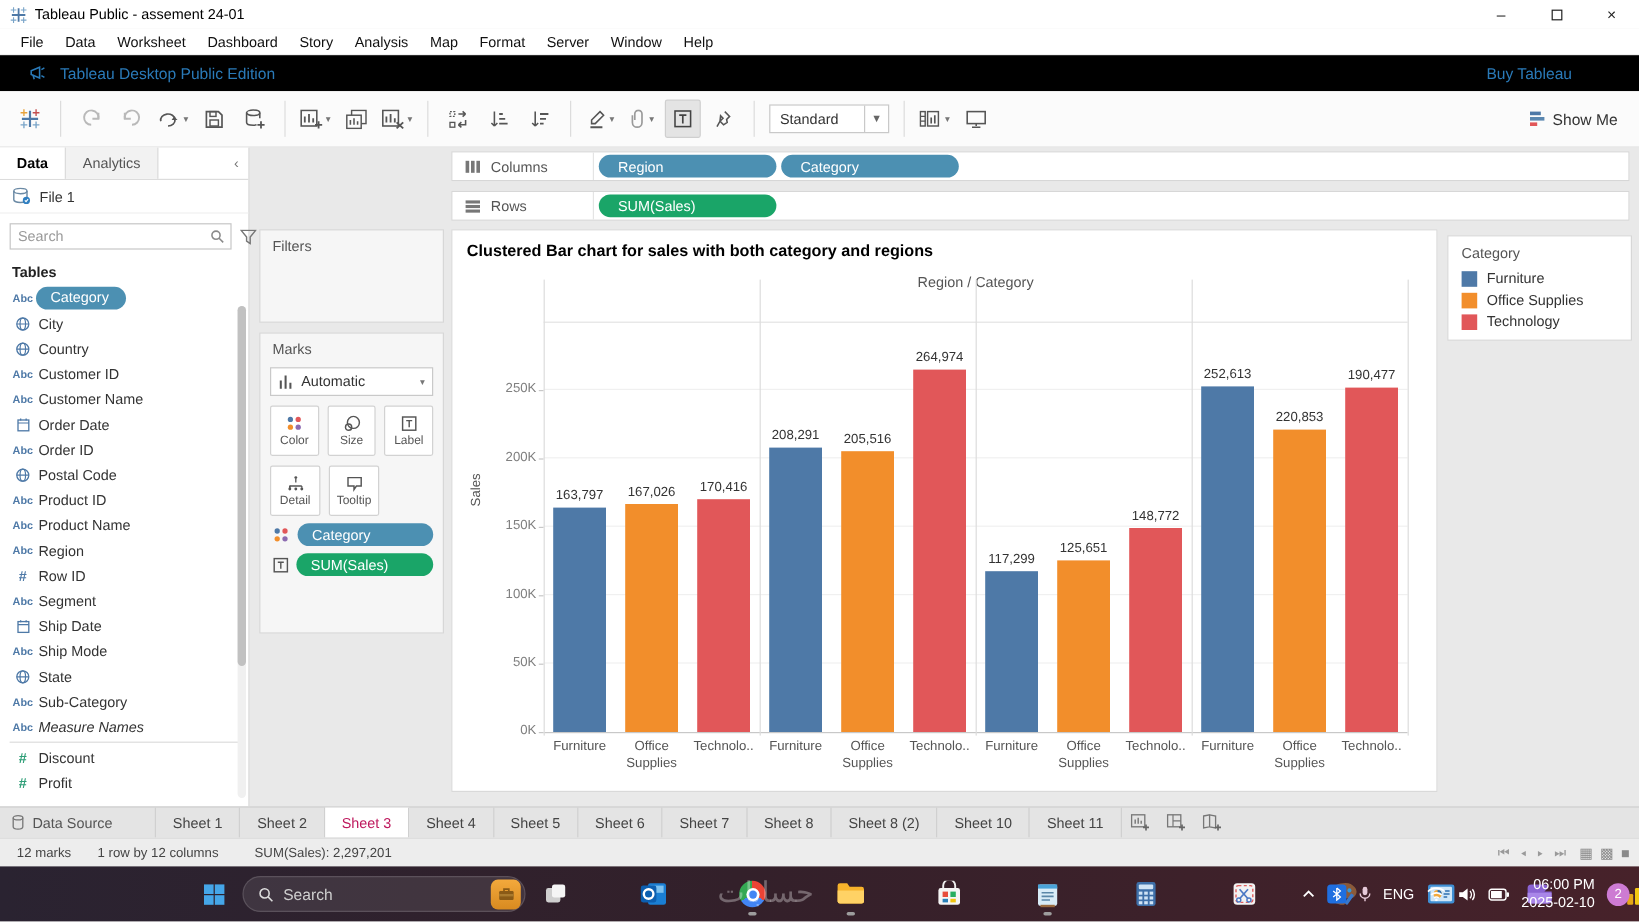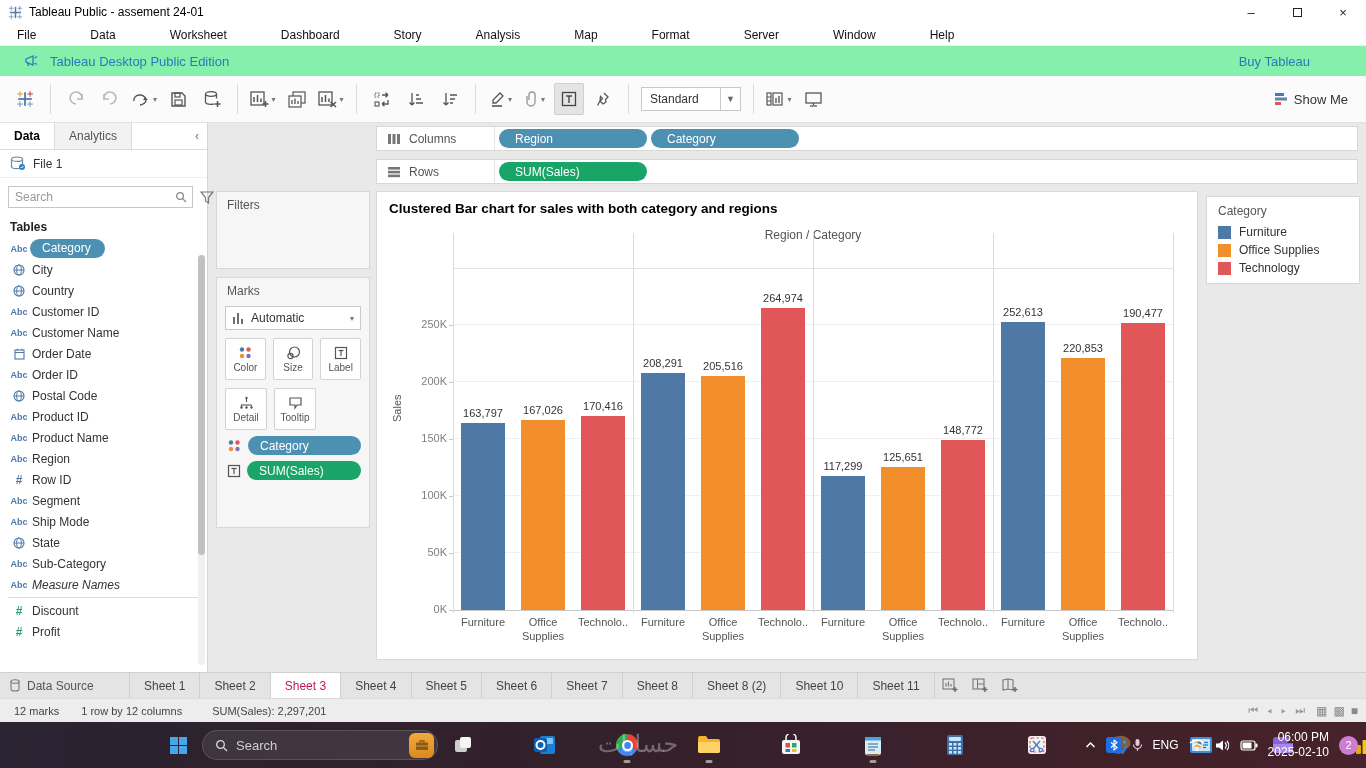--- a/index.html
+++ b/index.html
@@ -10,25 +10,25 @@
 
   
   #titlebar { left:0; top:0; width:1366px; height:24px; background:#fff; display:flex; align-items:center; }
   #titlebar .ticon { margin:0 6px 0 8px; }
   #title-text { font-size:12px; color:#000; }
   .wctrls { position:absolute; right:0; top:0; height:24px; display:flex; }
   .wctrl { width:46px; height:24px; display:flex; align-items:center; justify-content:center; color:#222; font-size:13px; cursor:default; }
   .wctrl .maxbox { width:9px; height:9px; border:1px solid #222; }
 
   
-  #menubar { left:0; top:24px; width:1366px; height:22px; background:#fff; display:flex; align-items:center; padding-left:8px; border-bottom:1px solid #f0f0f0;gap:36px; }
+  #menubar { left:0; top:24px; width:1366px; height:22px; background:#fff; display:flex; align-items:center; padding-left:8px; border-bottom:1px solid #f0f0f0; }
   .menu-item { padding:2px 9px; font-size:12px; color:#111; }
 
   
-  #banner { left:0; top:46px; width:1366px; height:30px; background:#86efac; display:flex; align-items:center; }
+  #banner { left:0; top:46px; width:1366px; height:30px; background:#000000; display:flex; align-items:center; }
   #banner .megaphone { margin:0 10px 0 24px; }
   #banner-text { color:#2a7ab8; font-size:13px; }
   #buy-link { position:absolute; right:56px; color:#2a7ab8; font-size:13px; }
 
   
   #toolbar { left:0; top:76px; width:1366px; height:47px; background:#fbfbfb; display:flex; align-items:center; border-bottom:1px solid #e2e2e2; }
   .tbtn { height:32px; min-width:30px; display:flex; align-items:center; justify-content:center; margin:0 2px; border-radius:2px; }
   .tbtn.pressed { background:#e4e4e4; border:1px solid #cfcfcf; }
   .tsep { width:1px; height:30px; background:#dcdcdc; margin:0 8px; }
   .caret { font-size:8px; color:#777; margin-left:2px; }
@@ -510,20 +510,31 @@
           <span class="ficon">
             <span class="numic" style="color:#4e79a7;">#</span>
           </span>
           <span class="flabel">Row ID</span>
         </div>
         <div class="field-row">
           <span class="ficon">
             <span class="abc">Abc</span>
           </span>
           <span class="flabel">Segment</span>
+        </div>
+        <div class="field-row">
+          <span class="ficon">
+            <svg width="11" height="12" viewBox="0 0 11 12">
+              <rect x="1" y="2" width="9" height="9" fill="none" stroke="#4e79a7" stroke-width="1.1"></rect>
+              <line x1="1" y1="4.5" x2="10" y2="4.5" stroke="#4e79a7" stroke-width="1"></line>
+              <line x1="3.2" y1="0.8" x2="3.2" y2="2.5" stroke="#4e79a7" stroke-width="1.1"></line>
+              <line x1="7.8" y1="0.8" x2="7.8" y2="2.5" stroke="#4e79a7" stroke-width="1.1"></line>
+            </svg>
+          </span>
+          <span class="flabel">Ship Date</span>
         </div>
         <div class="field-row">
           <span class="ficon">
             <span class="abc">Abc</span>
           </span>
           <span class="flabel">Ship Mode</span>
         </div>
         <div class="field-row">
           <span class="ficon">
             <svg width="12" height="12" viewBox="0 0 12 12">

